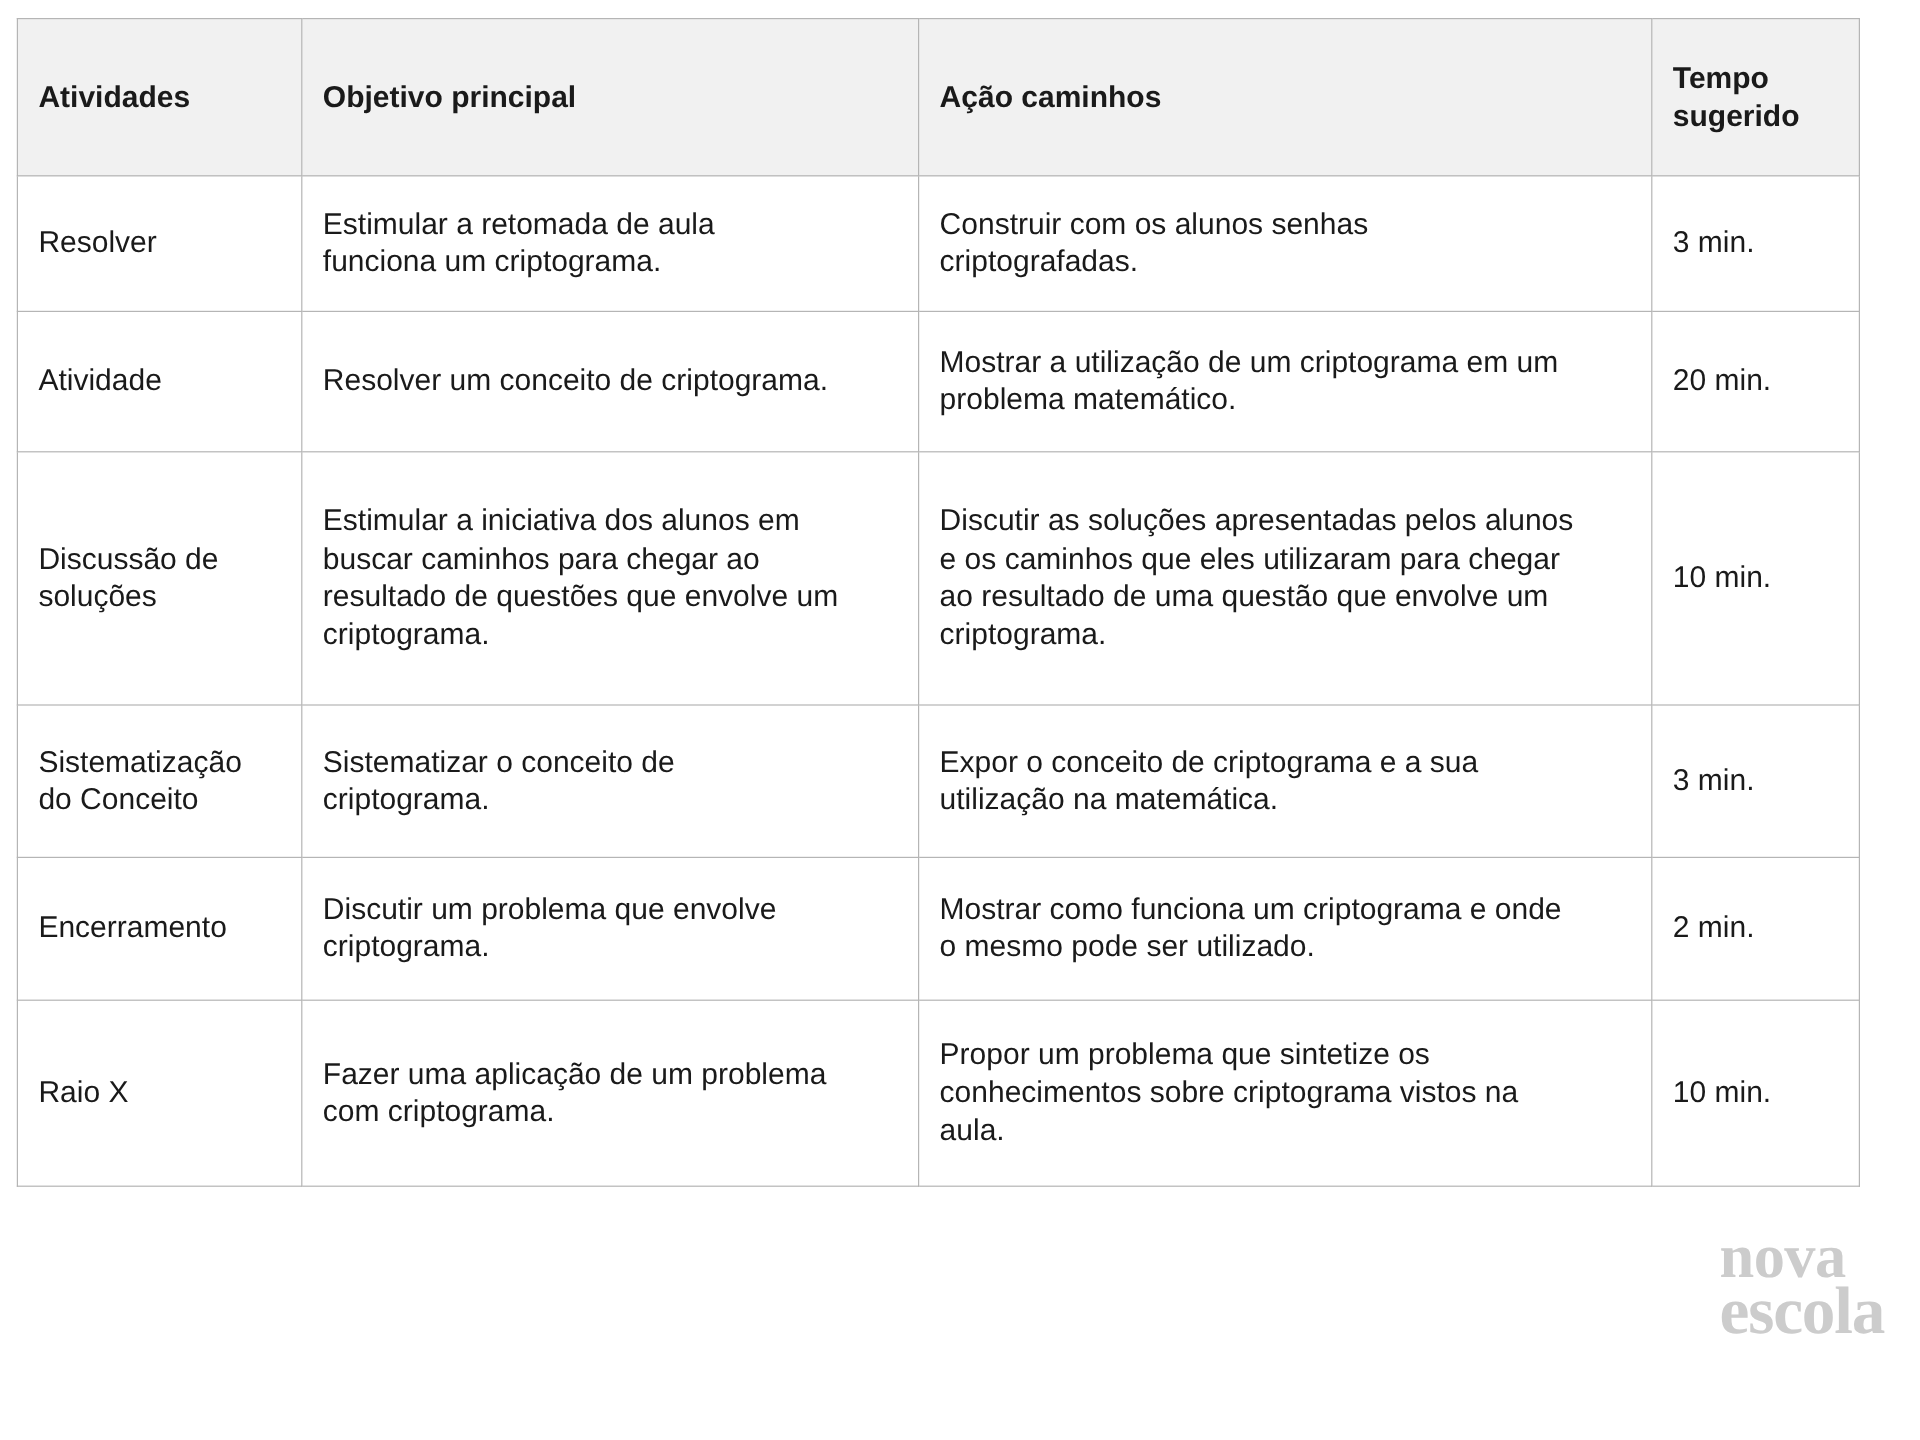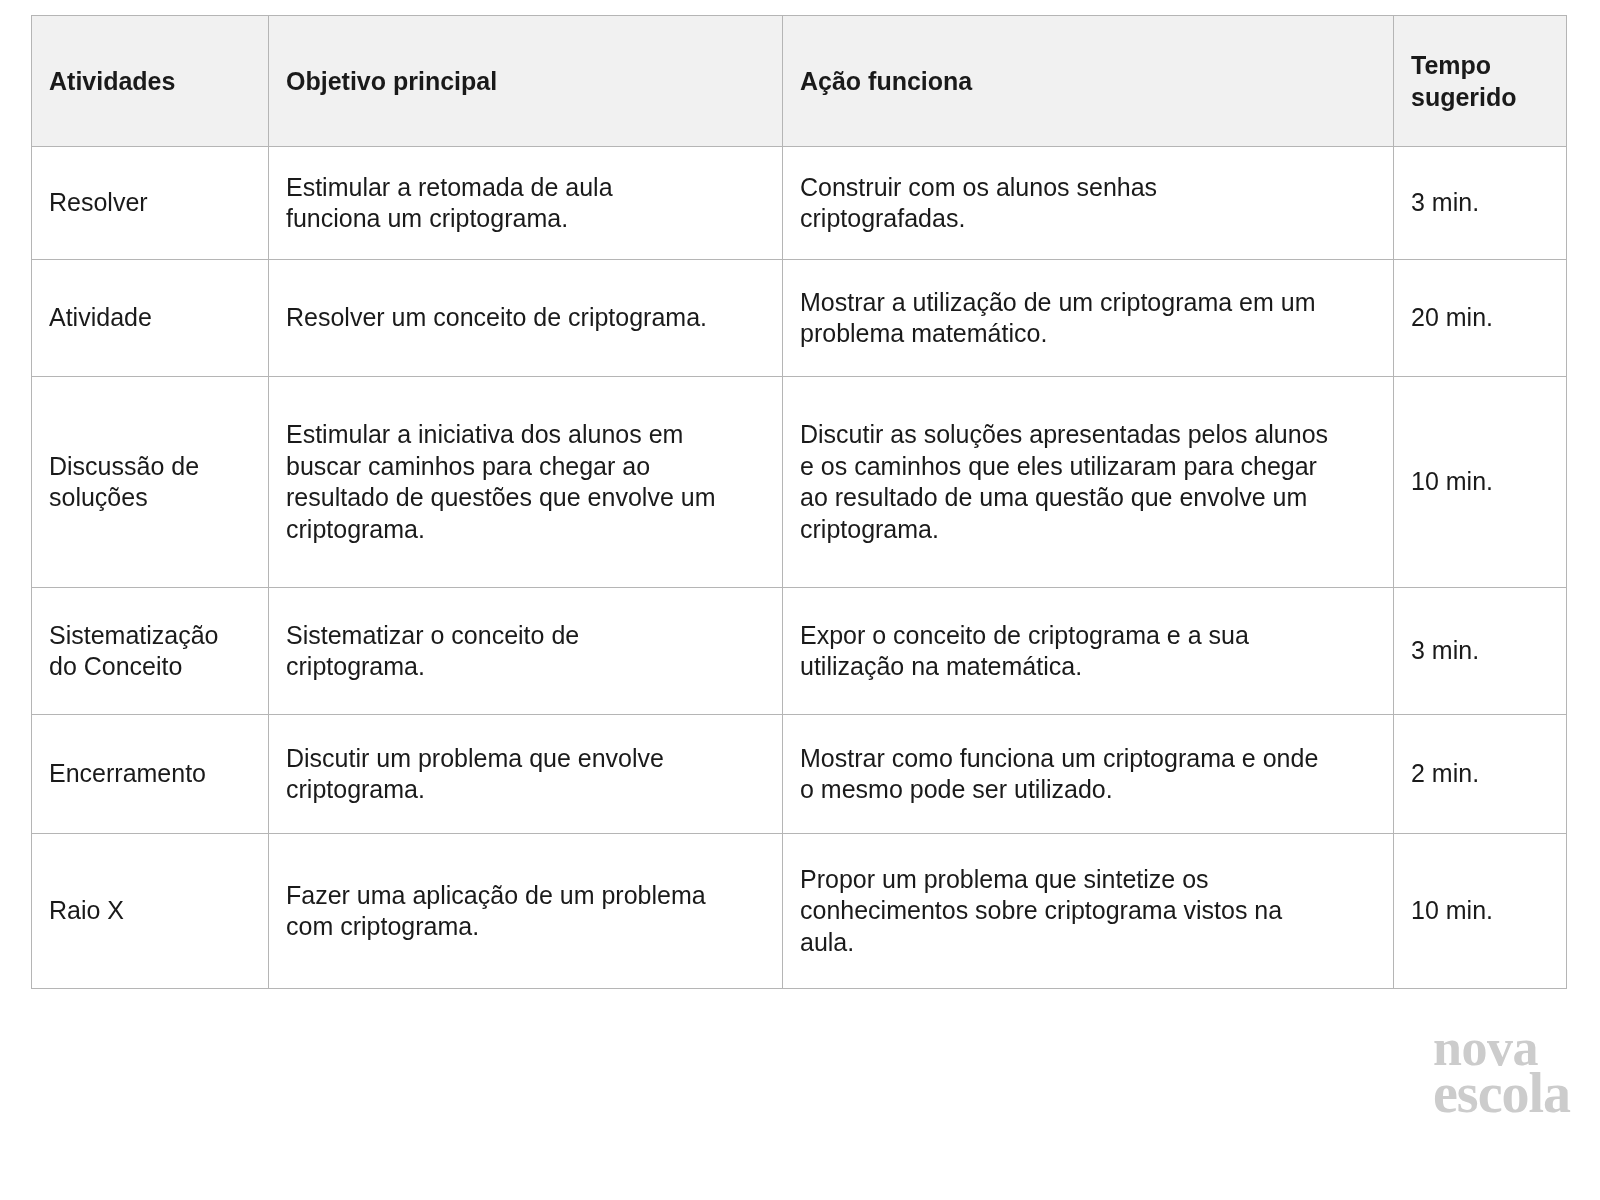--- a/index.html
+++ b/index.html
@@ -19,21 +19,21 @@
   .page {
     position: absolute;
     left: 0;
     top: 0;
     width: 1600px;
     height: 1200px;
   }
 
   .lesson-table {
     position: absolute;
-    left: 31px;
+    left: 14px;
     top: 15px;
     width: 1535px;
     border-collapse: collapse;
     table-layout: fixed;
   }
 
   .lesson-table td,
   .lesson-table th {
     border: 1px solid #b5b5b5;
     vertical-align: middle;
@@ -108,21 +108,21 @@
     </colgroup>
     <thead>
       <tr>
         <th>
             <span class="cell-text">Atividades</span>
           </th>
         <th>
             <span class="cell-text">Objetivo principal</span>
           </th>
         <th>
-            <span class="cell-text">Ação funciona</span>
+            <span class="cell-text">Ação caminhos</span>
           </th>
         <th>
             <span class="cell-text">Tempo
 sugerido</span>
           </th>
       </tr>
     </thead>
     <tbody>
       <tr class="row-r1">
         <td>

